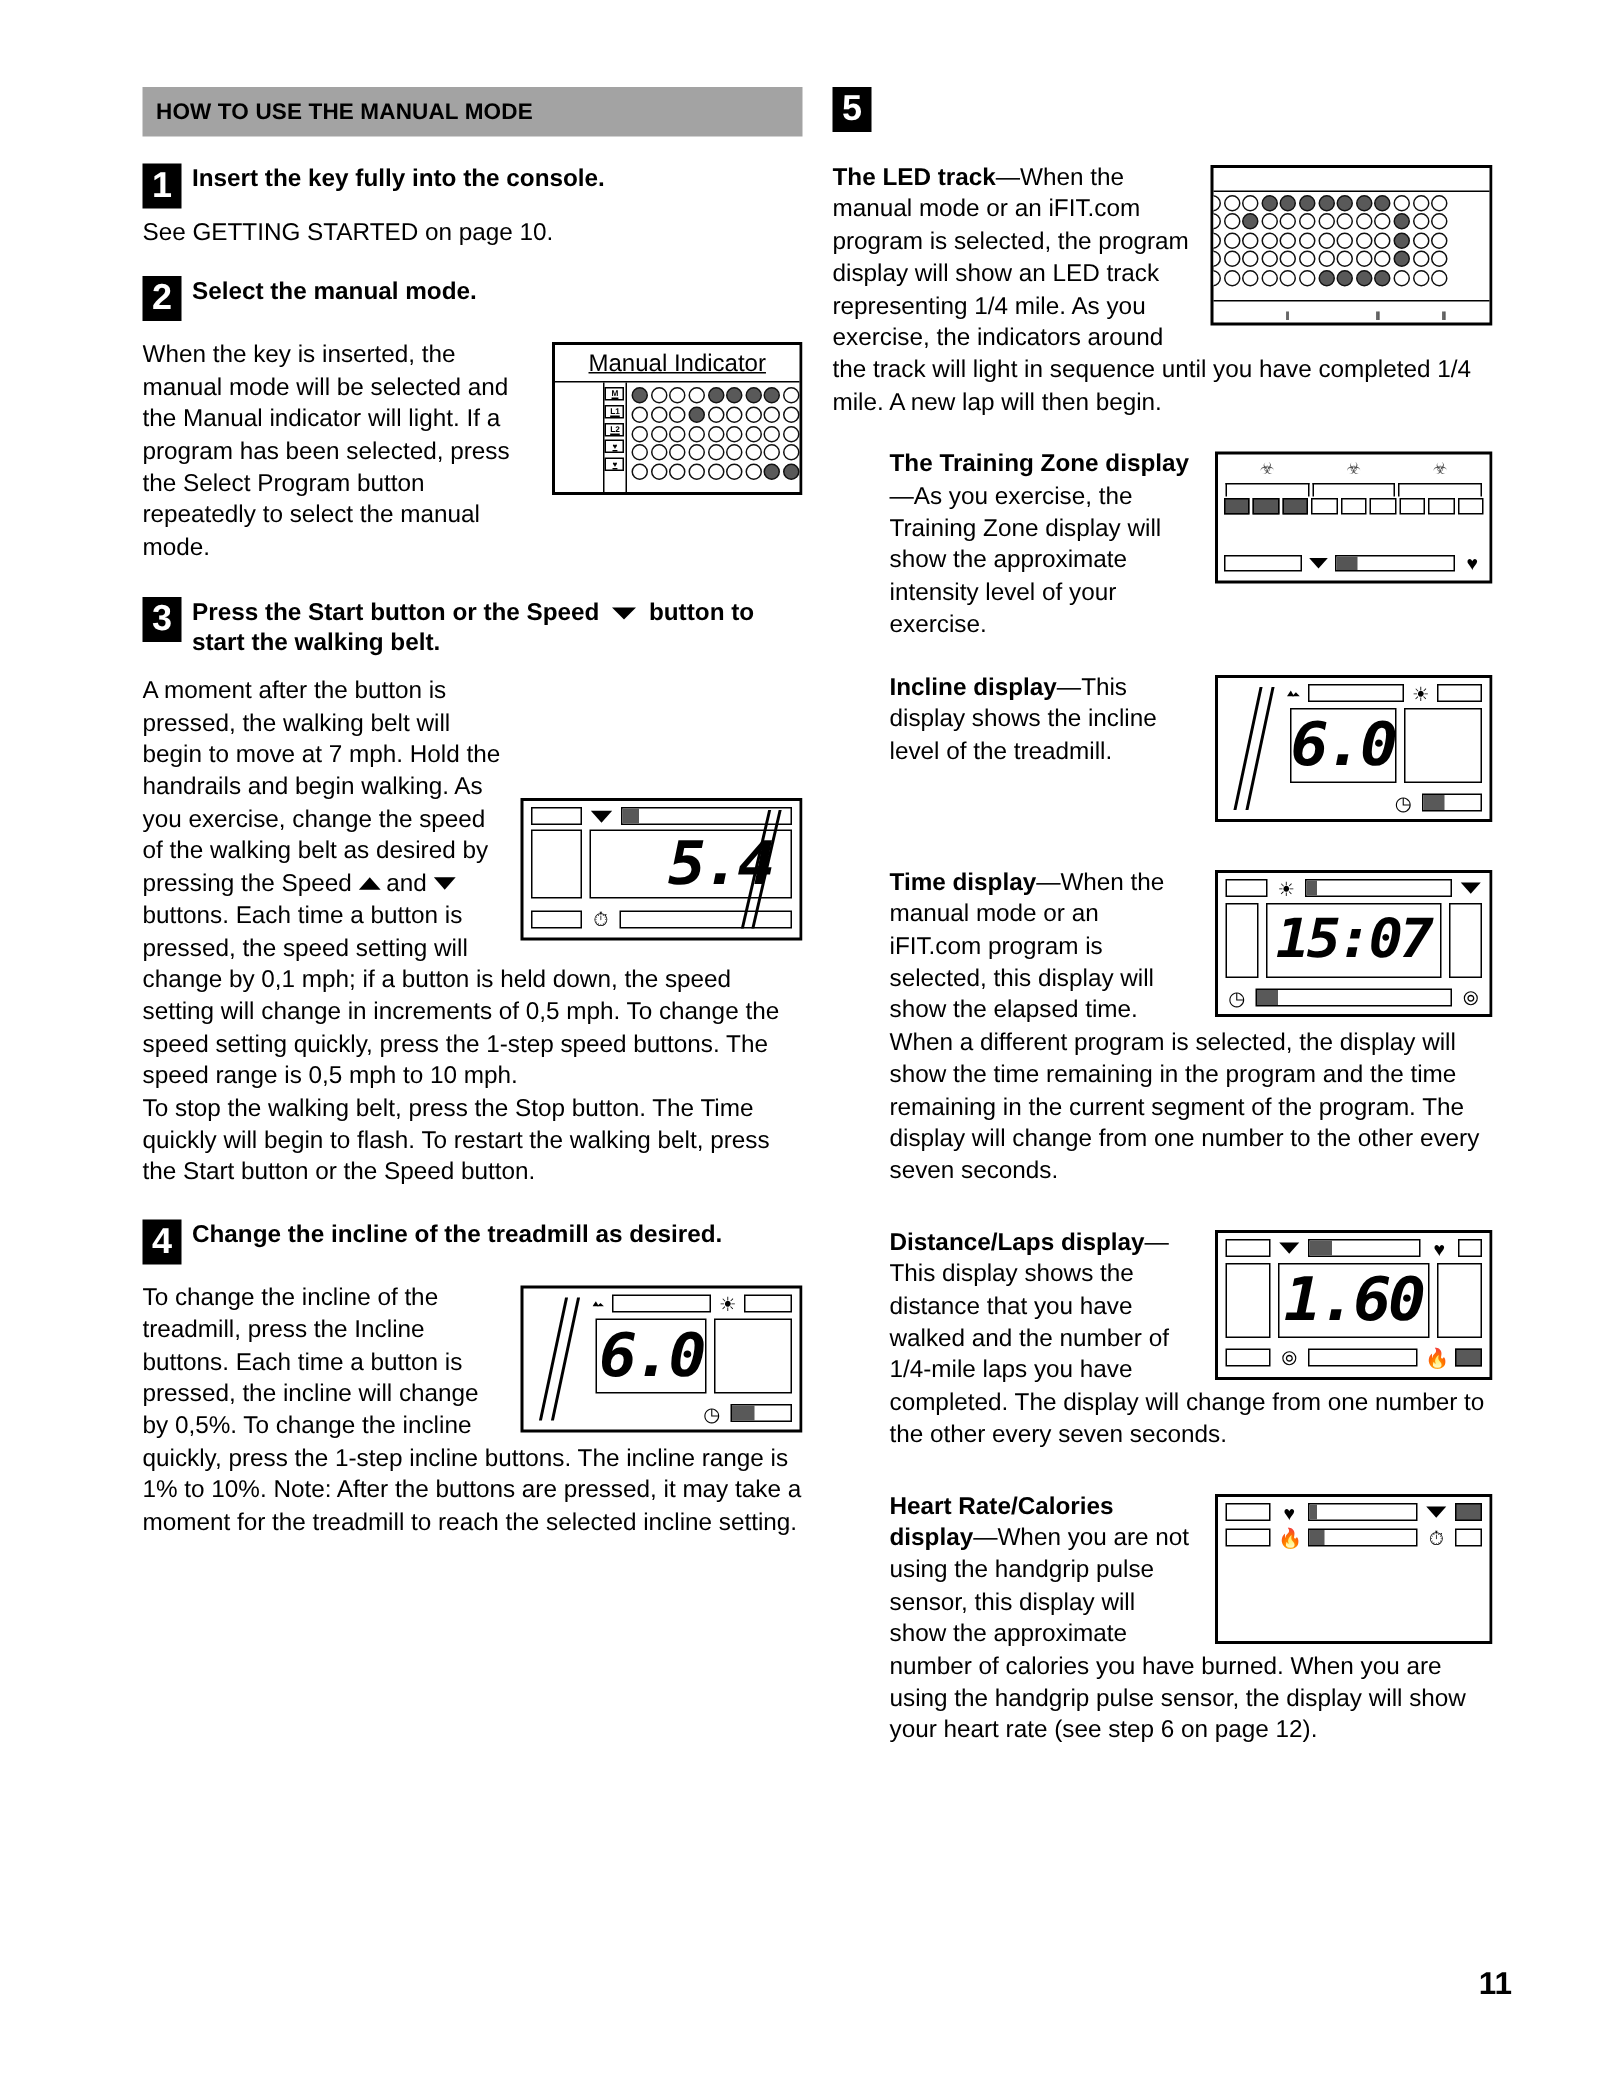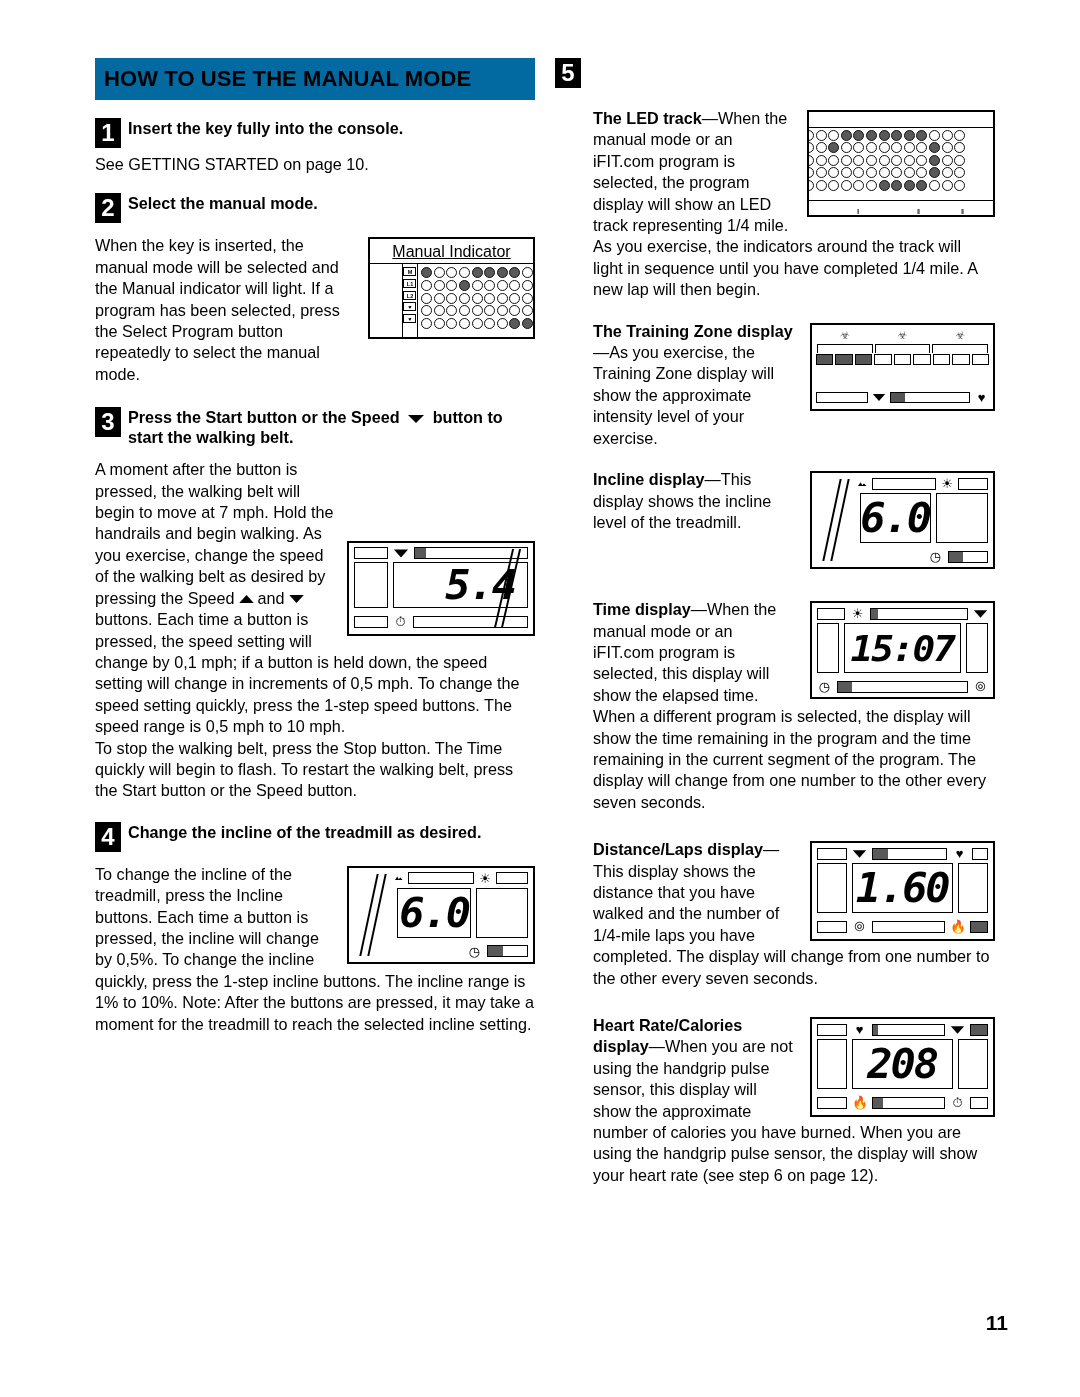--- a/index.html
+++ b/index.html
@@ -24,23 +24,23 @@
   .col {
     position: absolute;
     top: 58px;
     width: 440px;
   }
   .col-left  { left: 95px; }
   .col-right { left: 555px; }
 
   
   .section-bar {
-    background: #0369a1;
+    background: #a3a3a3;
     font-weight: bold;
-    font-size: 22px;
+    font-size: 15px;
     letter-spacing: 0.1px;
     padding: 8px 10px 8px 9px;
     margin-bottom: 16px;
   }
 
   
   .step {
     display: flex;
     align-items: flex-start;
     margin-top: 18px;
@@ -521,21 +521,21 @@
               <span class="led"></span>
           </div>
         </div>
         <div class="track-bottom">
           <span class="tick" style="left:48px;">|||</span>
           <span class="tick" style="left:108px;">||||</span>
           <span class="tick" style="left:152px;">||||</span>
         </div>
       </div>
 
-      <p class="body indent" style="margin-left:38px;"><span class="lead">The LED track</span><span class="em-dash">—</span><span>When the manual mode or an iFIT.com program is selected, the program display will show an LED track representing 1/4 mile. As you exercise, the indicators around the track will light in sequence until you have completed 1/4 mile. A new lap will then begin.</span></p>
+      <p class="body indent" style=""><span class="lead">The LED track</span><span class="em-dash">—</span><span>When the manual mode or an iFIT.com program is selected, the program display will show an LED track representing 1/4 mile. As you exercise, the indicators around the track will light in sequence until you have completed 1/4 mile. A new lap will then begin.</span></p>
     </div>
 
     <div class="gap-md" style="overflow:hidden;">
       <div class="fig tz-frame float-fig">
         <div class="tz-icons">
           <span class="tz-ic">☣</span>
           <span class="tz-ic">☣</span>
           <span class="tz-ic">☣</span>
         </div>
         <div class="tz-brackets">
@@ -671,27 +671,20 @@
           <div class="lcd-chip" style="width:30px;"></div>
           <span class="ic">♥</span>
           <div class="lcd-bar">
             <div class="fill" style="width:7%"></div>
           </div>
           <svg width="15" height="10" viewBox="0 0 18 11">
             <polygon points="1,1 17,1 9,10" fill="#000"></polygon>
             </svg>
           <div class="lcd-chip" style="width:18px;background:#595959;"></div>
         </div>
-        <div class="lcd-mid" style="height:56px;">
-          <div class="lcd-side" style="width:30px;"></div>
-          <div class="lcd-main">
-            <span class="digits">208</span>
-          </div>
-          <div class="lcd-side" style="width:30px;"></div>
-        </div>
         <div class="lcd-row" style="padding-bottom:4px;">
           <div class="lcd-chip" style="width:30px;"></div>
           <span class="ic">🔥</span>
           <div class="lcd-bar">
             <div class="fill" style="width:14%"></div>
           </div>
           <span class="ic">⏱</span>
           <div class="lcd-chip" style="width:18px;"></div>
         </div>
       </div>

